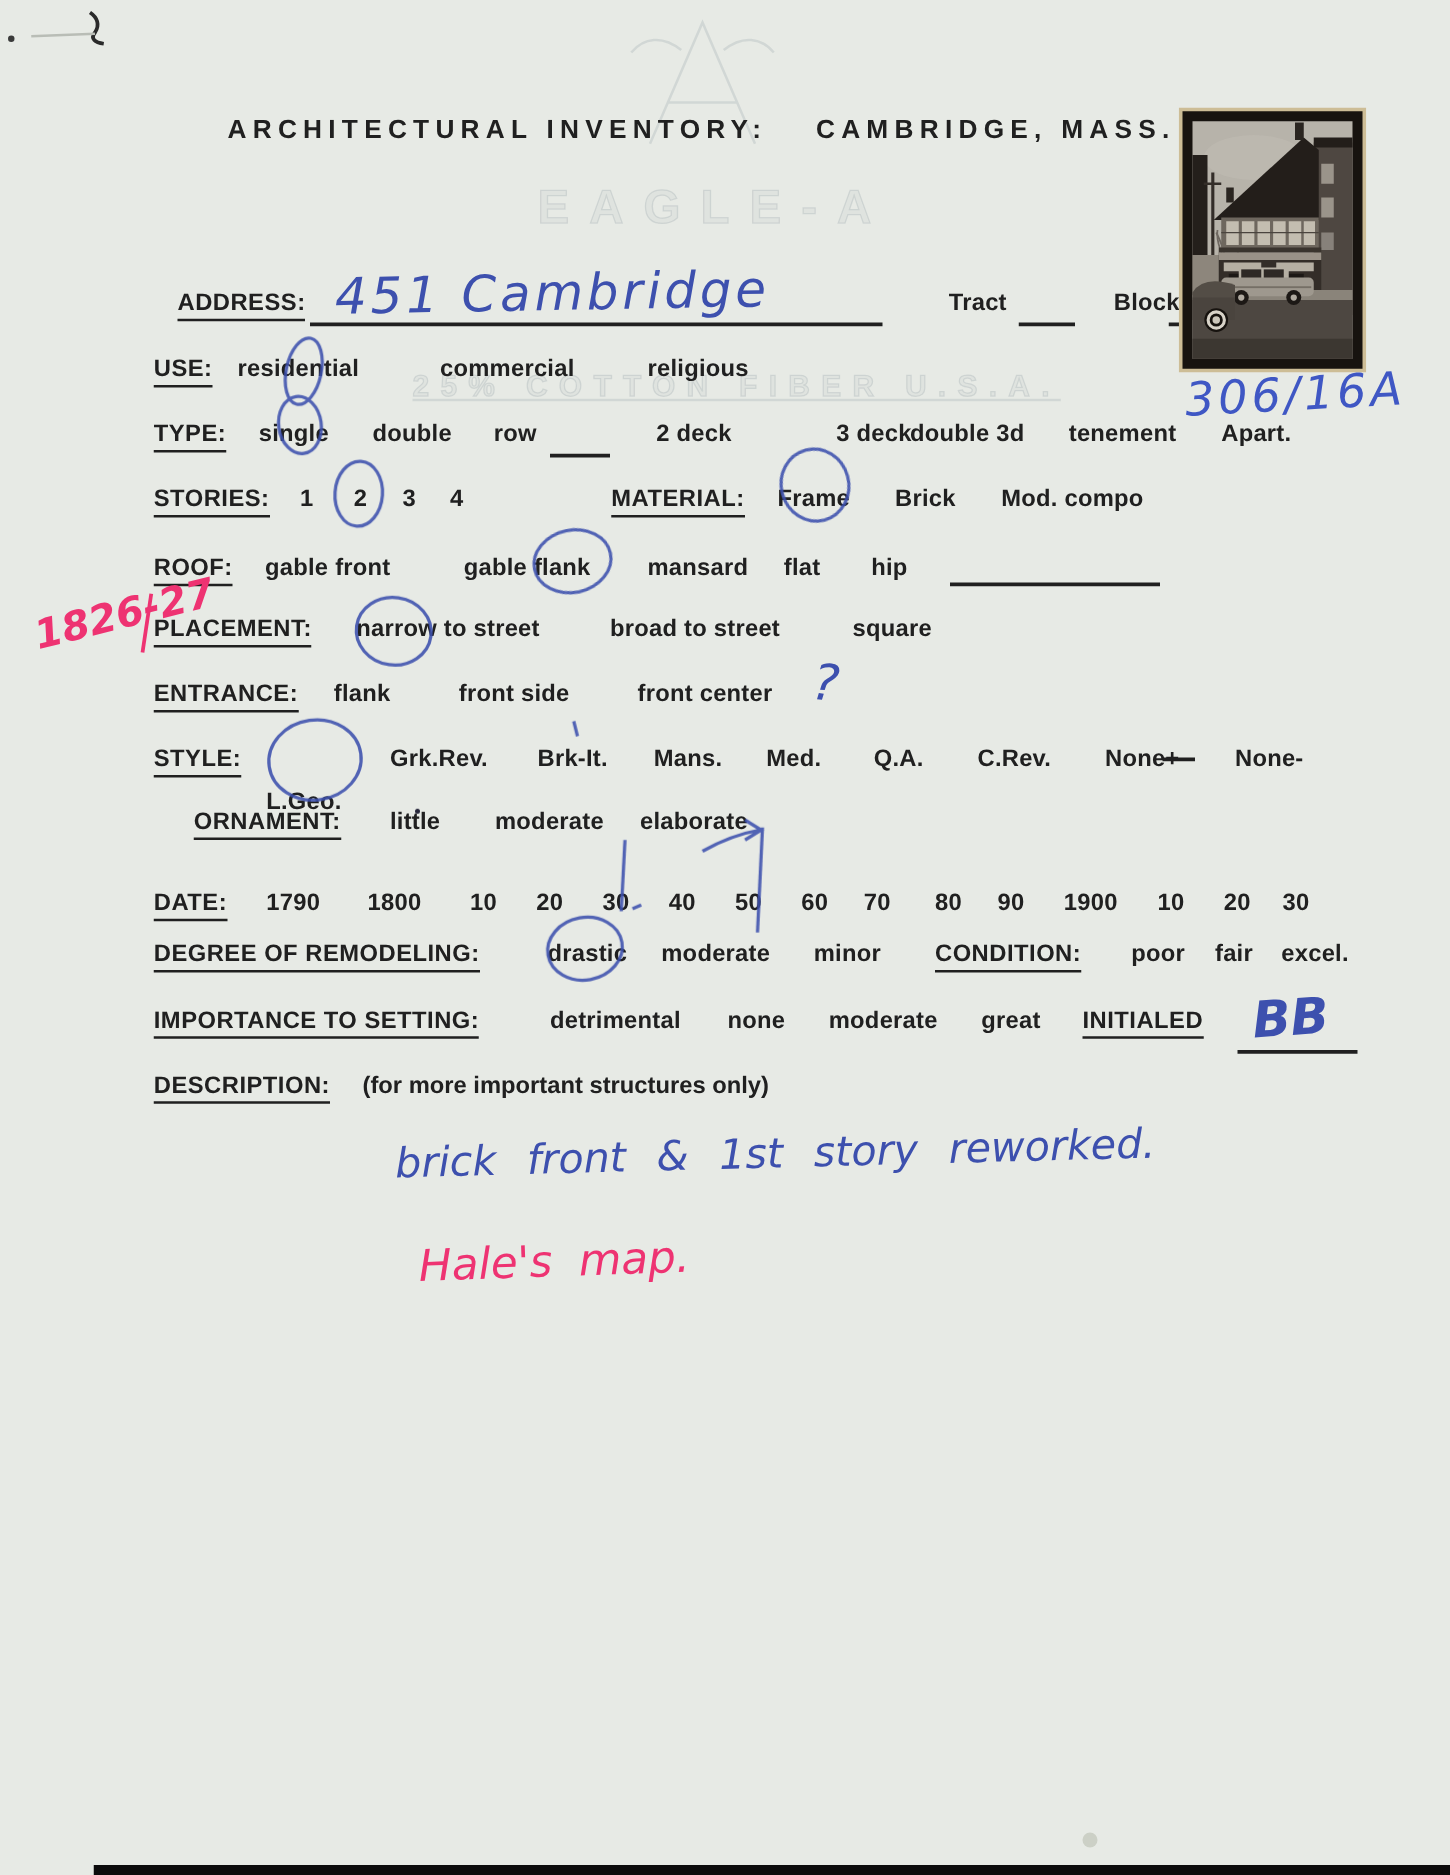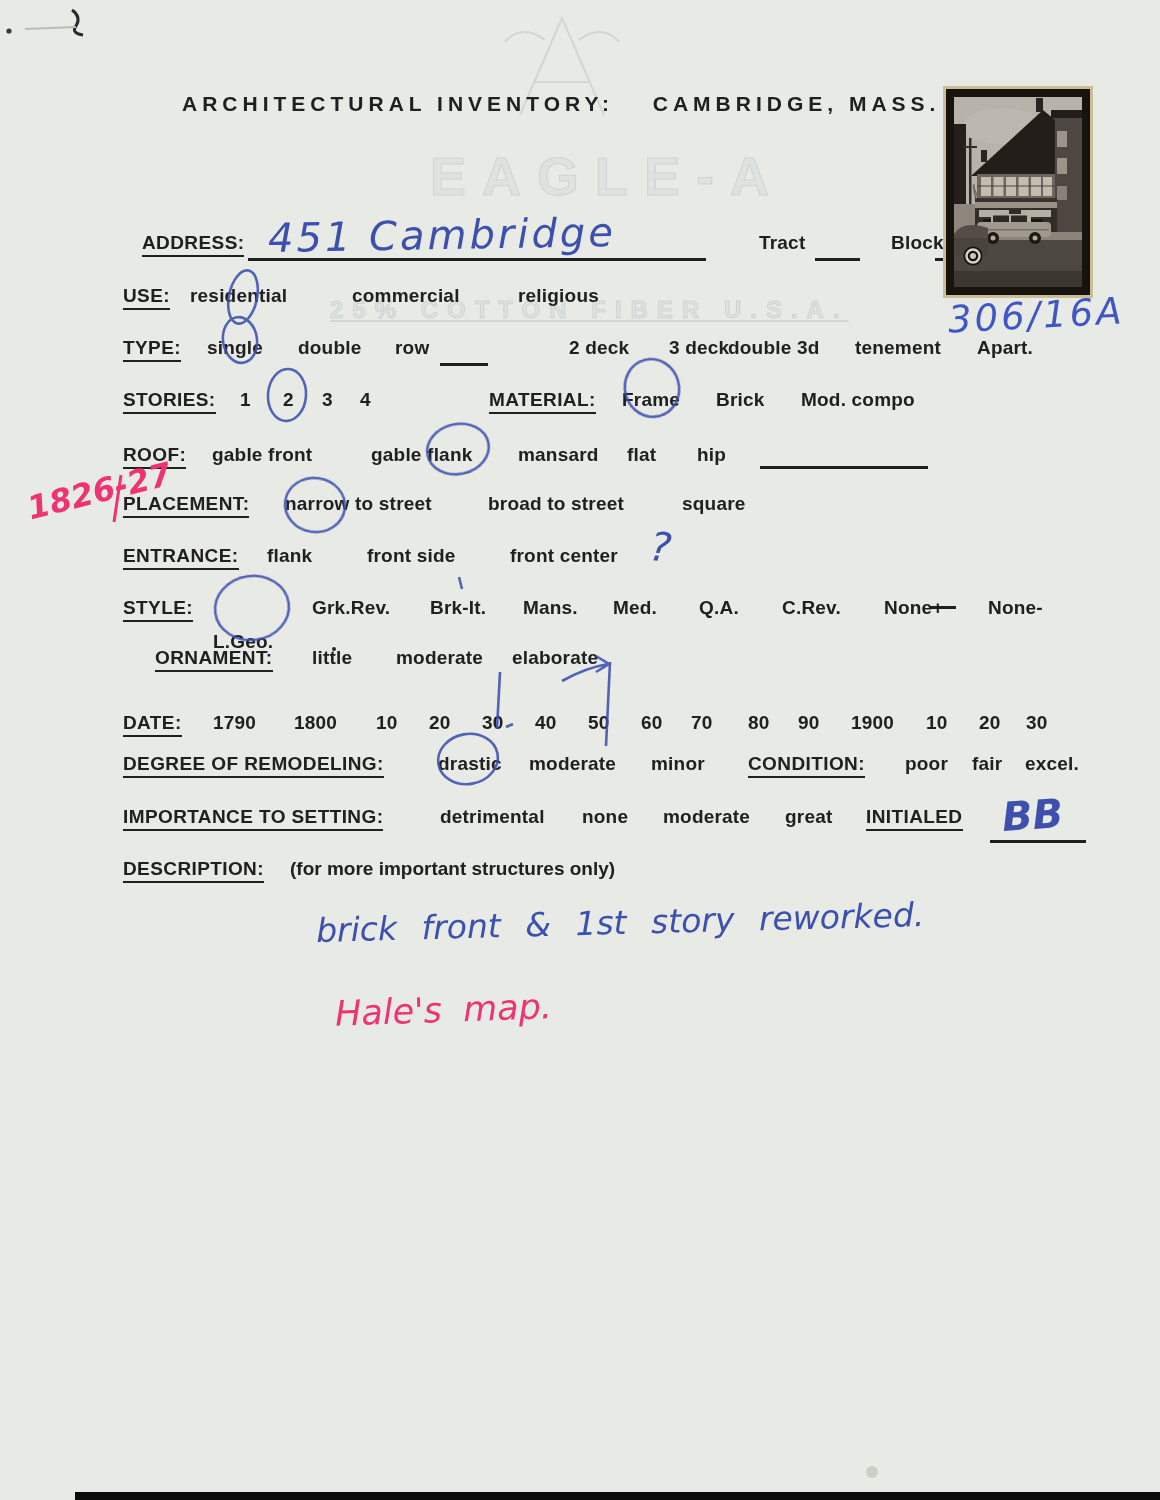--- a/index.html
+++ b/index.html
@@ -29,21 +29,21 @@
 </head>
 <body>
 
 <div class="page">
 
   <svg class="annot" width="1160" height="1500" style="z-index:0;">
     <g stroke="rgba(125,138,150,0.20)" fill="none" stroke-width="2">
       <path d="M520,115 L562,18 L604,115 M534,82 L590,82 M545,40 C530,28 515,30 505,42 M579,40 C594,28 609,30 619,42"></path>
     </g>
   </svg>
-  <div class="wm" style="left:430px;top:145px;font-size:54px;letter-spacing:16px;z-index:0;">EAGLE-A</div>
+  <div class="wm" style="left:430px;top:145px;font-size:38px;letter-spacing:16px;z-index:0;">EAGLE-A</div>
   <div class="wm" style="left:330px;top:296px;font-size:24px;letter-spacing:9px;z-index:0;text-decoration:underline;">25% COTTON FIBER U.S.A.</div>
 
   <svg class="annot" width="1160" height="1500" style="z-index:1;">
     <path d="M72,10 C78,14 80,20 76,26 C72,31 76,34 83,35" stroke="#2a2a2a" stroke-width="3" fill="none"></path>
     <line x1="25" y1="29" x2="76" y2="27" stroke="#b9bdb6" stroke-width="2"></line>
     <circle cx="9" cy="31" r="2.6" fill="#3a3a3a"></circle>
     <circle cx="872" cy="1472" r="6" fill="#ccd0c6"></circle>
   </svg>
 
   <div class="title" style="left:182px;top:92px;">
@@ -66,21 +66,21 @@
     <span class="opt" style="left:190px;">residential</span>
     <span class="opt" style="left:352px;">commercial</span>
     <span class="opt" style="left:518px;">religious</span>
   </div>
 
   <div class="row" style="top:337px;">
     <span class="lbl" style="left:123px;">TYPE:</span>
     <span class="opt" style="left:207px;">single</span>
     <span class="opt" style="left:298px;">double</span>
     <span class="opt" style="left:395px;">row</span>
-    <span class="opt" style="left:525px;margin-left:44px;">2 deck</span>
+    <span class="opt" style="left:525px;">2 deck</span>
     <span class="opt" style="left:628px;margin-left:41px;">3 deck</span>
     <span class="opt" style="left:728px;">double 3d</span>
     <span class="opt" style="left:855px;">tenement</span>
     <span class="opt" style="left:977px;">Apart.</span>
   </div>
   <div class="hline" style="left:440px;top:363px;width:48px;"></div>
 
   <div class="row" style="top:389px;">
     <span class="lbl" style="left:123px;">STORIES:</span>
     <span class="opt" style="left:240px;">1</span>

